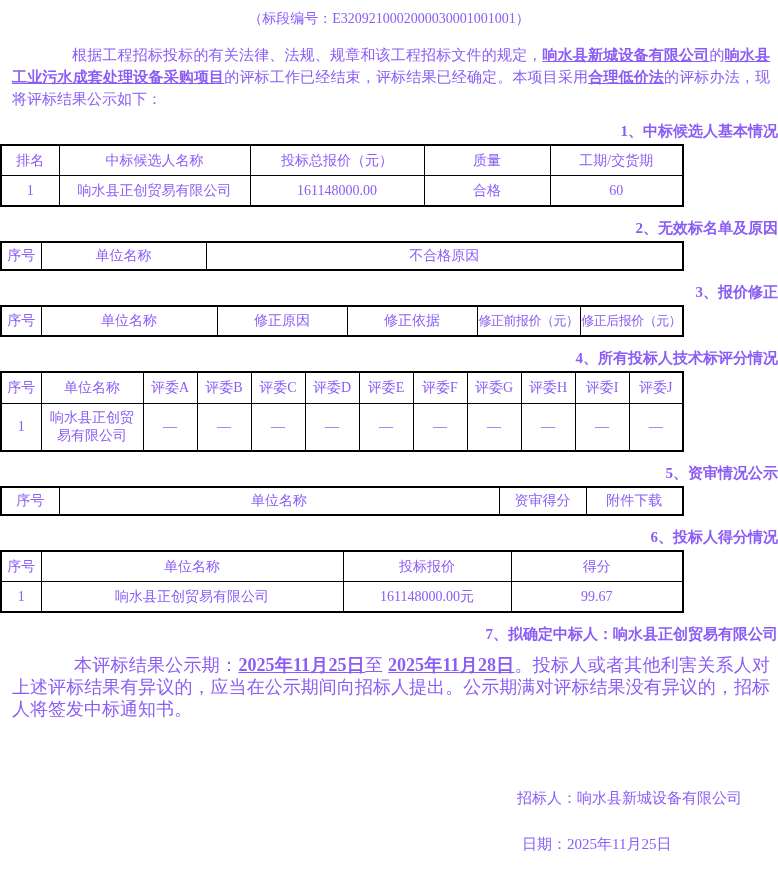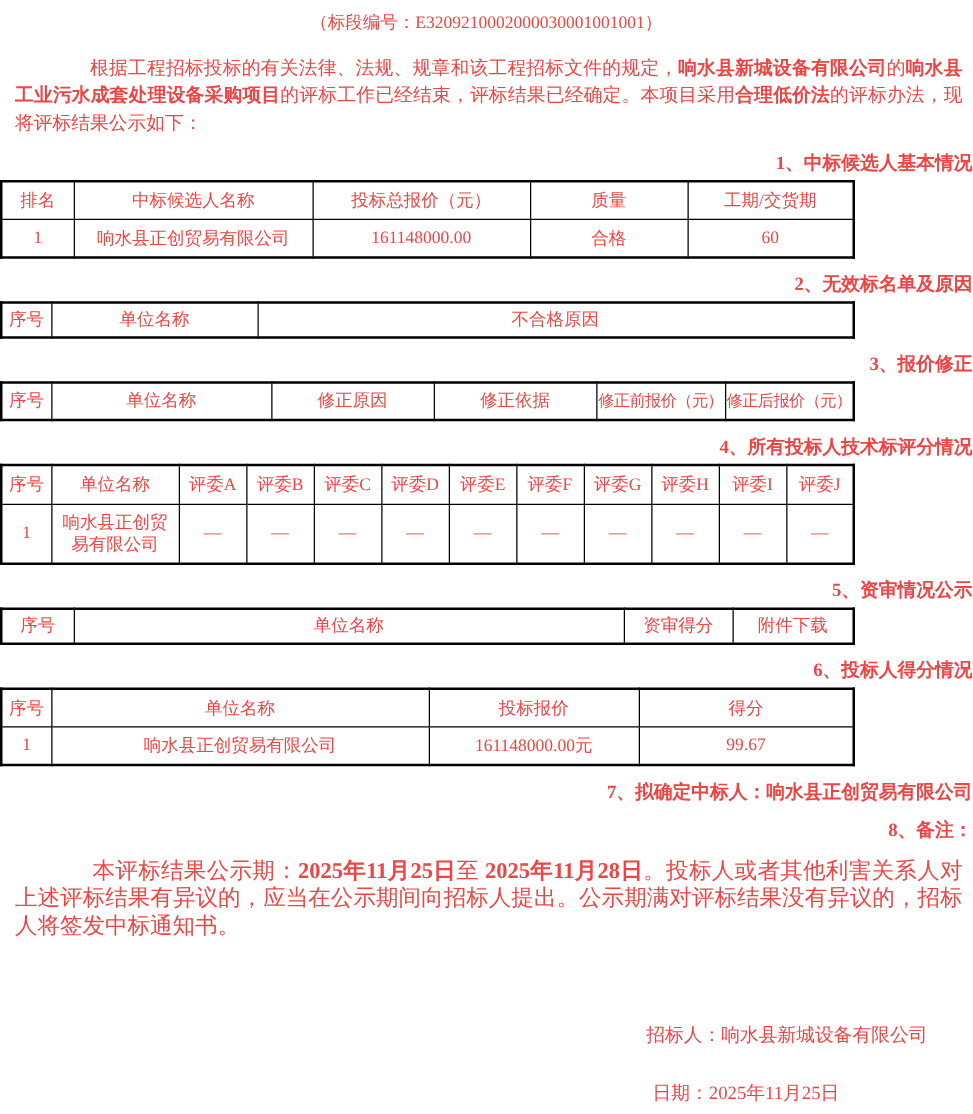--- a/index.html
+++ b/index.html
@@ -1,33 +1,33 @@
 <!DOCTYPE html>
 <html><head>
 <meta charset="utf-8">
 <style>
   html,body{margin:0;padding:0;background:#fff;}
   .page{
-    width:778px;height:891px;background:#fff;color:#ef4444;overflow:hidden;
+    width:778px;height:891px;background:#fff;color:#8b5cf6;overflow:hidden;
     font-family:"Liberation Serif","DejaVu Serif",serif;
     position:relative;
   }
   .doc-title{
     margin:0;padding-top:10px;text-align:center;
     font-size:14px;line-height:18px;font-weight:normal;
   }
   .para{
     margin:16px 8px 0 12px;font-size:15px;line-height:22px;
     text-indent:60px;text-align:justify;
   }
   .remark-para{
     margin:10px 8px 0 12px;font-size:18px;line-height:22px;
     text-indent:62px;text-align:justify;
   }
-  .bu{font-weight:bold;}
+  .bu{font-weight:bold;text-decoration:underline;}
   .sec-title{
     margin:11px 0 3px 64px;font-size:15px;line-height:20px;
     font-weight:bold;
     text-align:right;
   }
   table.tbl{
     border-collapse:collapse;table-layout:fixed;
     width:682px;
     border:2px solid #000;
     font-size:14px;
@@ -204,20 +204,19 @@
     <tr class="r29">
       <td>1</td>
       <td class="al">响水县正创贸易有限公司</td>
       <td>161148000.00元</td>
       <td>99.67</td>
     </tr>
   </tbody>
     </table>
 
   <h3 class="sec-title">7、拟确定中标人：响水县正创贸易有限公司</h3>
-  <h3 class="sec-title">8、备注：</h3>
 
   <p class="remark-para"><span>本评标结果公示期：</span><span class="bu">2025年11月25日</span><span>至 </span><span class="bu">2025年11月28日</span><span>。投标人或者其他利害关系人对上述评标结果有异议的，应当在公示期间向招标人提出。公示期满对评标结果没有异议的，招标人将签发中标通知书。</span></p>
 
   <div class="footer-line1">招标人：响水县新城设备有限公司</div>
   <div class="footer-line2">日期：2025年11月25日</div>
 
 </div>
 
 </body></html>

